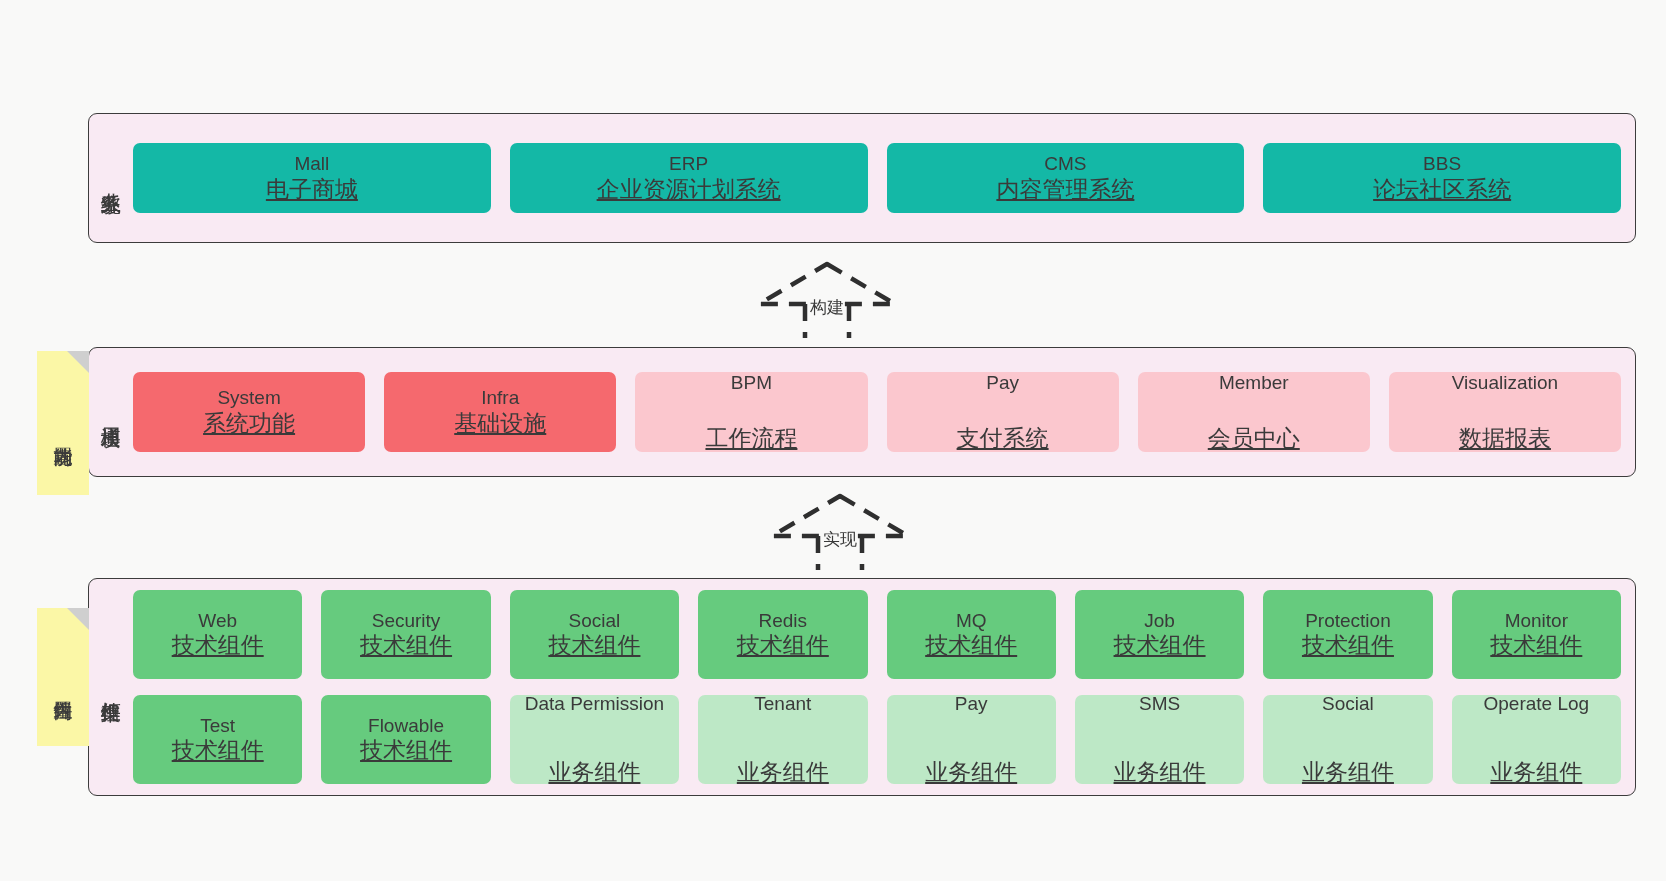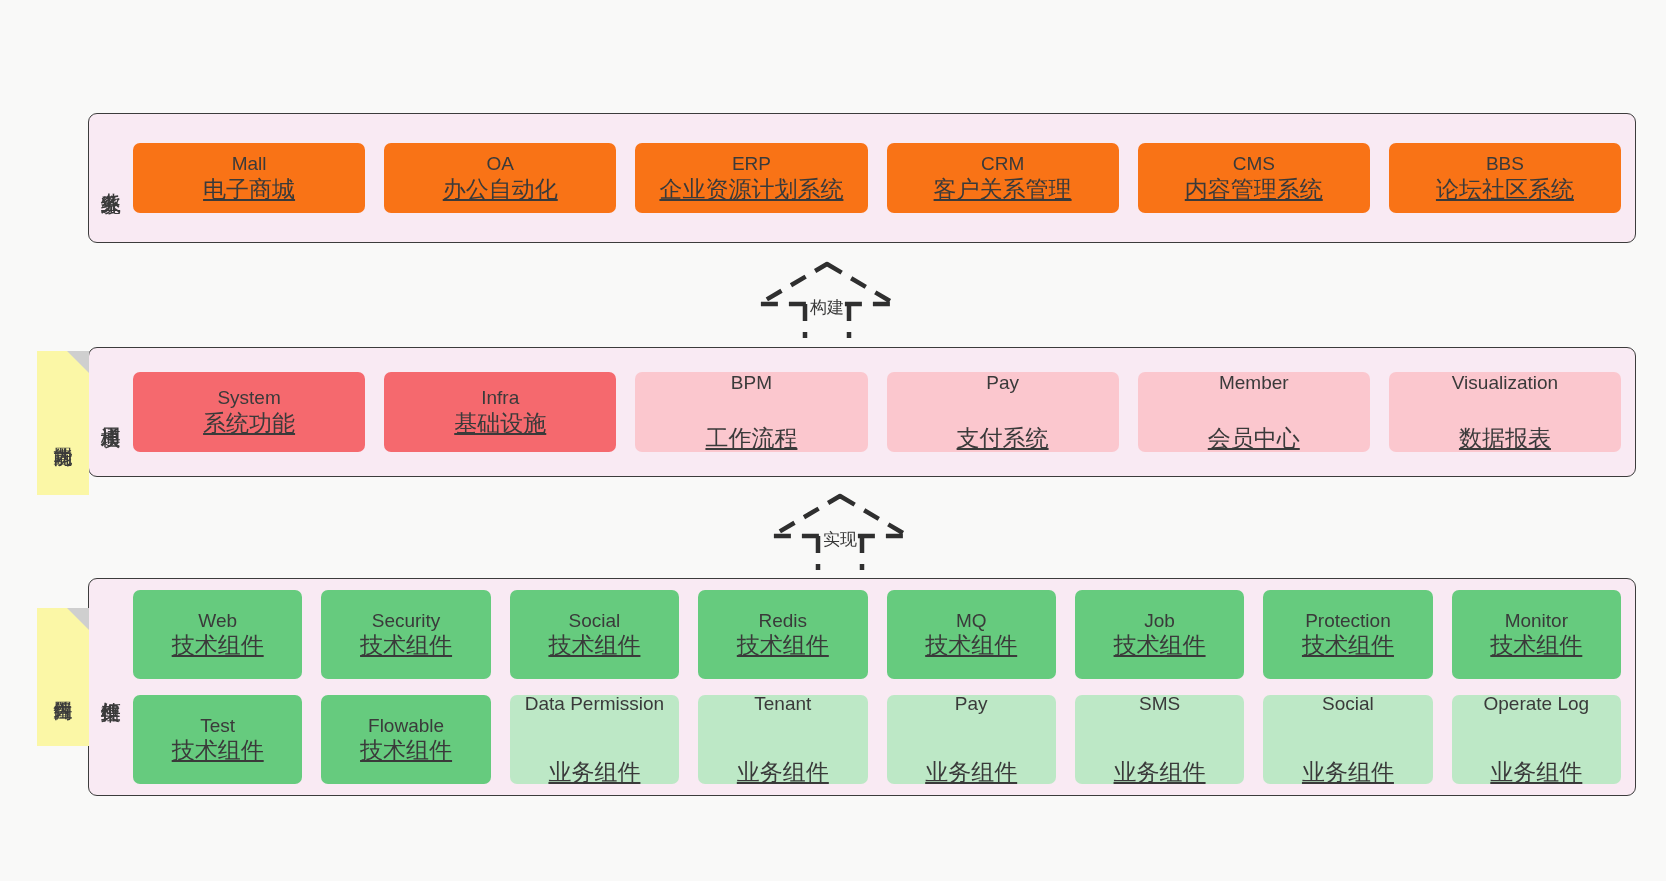--- a/index.html
+++ b/index.html
@@ -70,21 +70,21 @@
     flex-direction: column;
     align-items: center;
     justify-content: center;
     text-align: center;
     line-height: 1.18;
     padding: 4px 6px;
   }
   .card .t1 { font-size: 19px; }
   .card .t2 { font-size: 23px; text-decoration: underline; }
 
-  .card.blue        { background: #f97316; align-items: center; }
+  .card.blue        { background: #14b8a6; align-items: center; }
   .card.red         { background: #f5696e; }
   .card.pink        { background: #fbc7ce; gap: 31px; }
   .card.green       { background: #66cb7e; }
   .card.greenlight  { background: #bde8c6; gap: 44px; }
 
   
   #layer-business  { left: 88px;  top: 113px; width: 1548px; height: 130px; }
   #layer-modules   { left: 88px;  top: 347px; width: 1548px; height: 130px; }
   #layer-framework { left: 88px;  top: 578px; width: 1548px; height: 218px; }
 
@@ -143,30 +143,22 @@
 
   <div class="layer" id="layer-business">
     <div class="layer-title">业务系统</div>
     <div class="layer-body">
       <div class="row">
         <div class="card blue">
           <div class="t1">Mall</div>
           <div class="t2">电子商城</div>
         </div>
         <div class="card blue">
-          <div class="t1">OA</div>
-          <div class="t2">办公自动化</div>
-        </div>
-        <div class="card blue">
           <div class="t1">ERP</div>
           <div class="t2">企业资源计划系统</div>
-        </div>
-        <div class="card blue">
-          <div class="t1">CRM</div>
-          <div class="t2">客户关系管理</div>
         </div>
         <div class="card blue">
           <div class="t1">CMS</div>
           <div class="t2">内容管理系统</div>
         </div>
         <div class="card blue">
           <div class="t1">BBS</div>
           <div class="t2">论坛社区系统</div>
         </div>
       </div>

